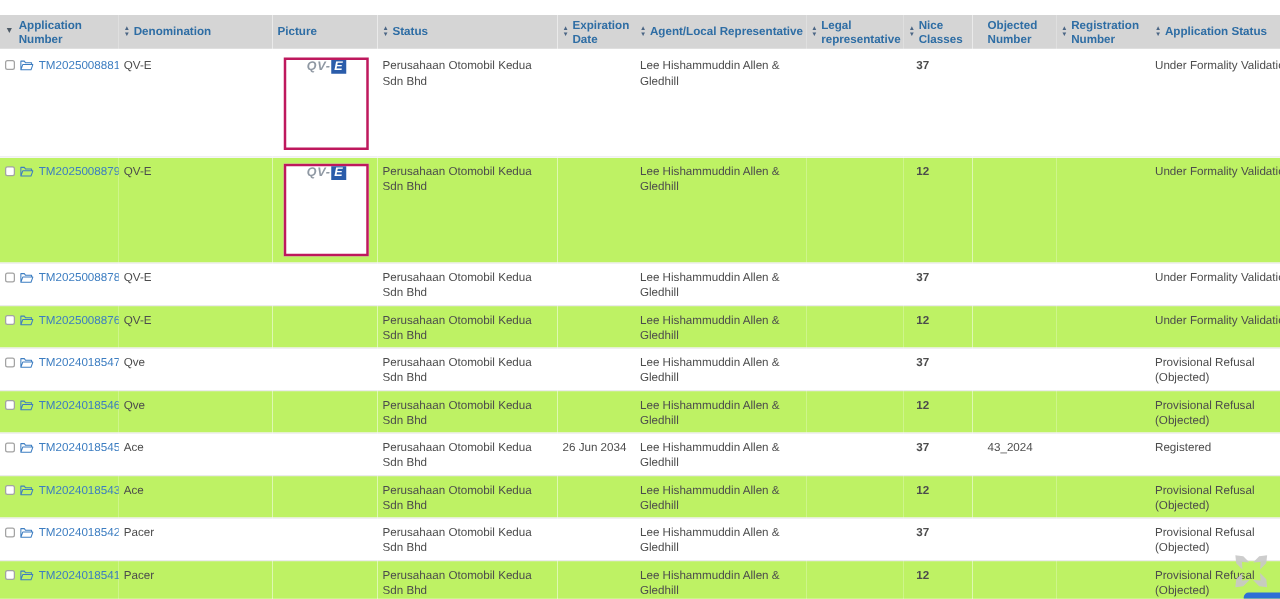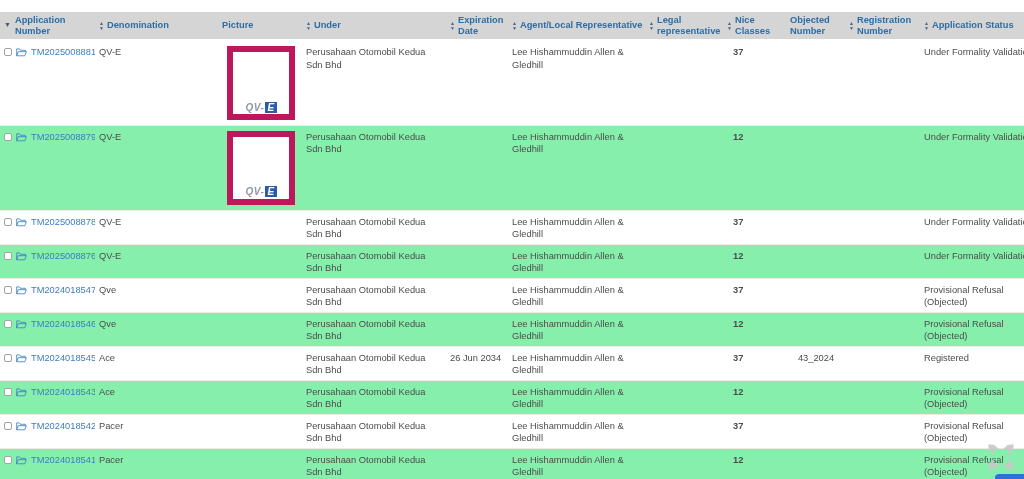--- a/index.html
+++ b/index.html
@@ -45,37 +45,37 @@
   .sort-icon.desc .s-dn::before { font-size: 7px; }
   .sort-icon.desc { color: #4d5a66; margin-right: 4px; }
   .sort-icon.spacer { visibility: hidden; width: 5px; }
 
   tbody td {
     vertical-align: top; padding: 5px 3px 2px 4px; overflow: hidden;
     border-bottom: 1px solid #ebebeb; line-height: 12.5px;
   }
   tr.short { height: 34px; }
   tr.tall  { height: 85px; }
-  tr.alt   { background: #86efac; }
+  tr.alt   { background: #bef264; }
 
   .app-cell { display: flex; align-items: center; gap: 4px; }
   .cb {
     width: 8px; height: 8px; border: 1px solid #a3a3a3; border-radius: 2px;
     background: #ffffff; display: inline-block; flex: 0 0 auto;
   }
   .folder { color: #3c7dc1; flex: 0 0 auto; display: block; }
   a.app-link { color: #3c7dc1; text-decoration: none; white-space: nowrap; }
 
   .c-nice_classes   { padding-left: 10px; font-weight: bold; }
-  .c-journal_number { padding-left: 12px; text-align: center; }
+  .c-journal_number { padding-left: 12px; }
   .c-application_status { white-space: pre; }
 
   .pic-box {
     width: 68px; height: 74px; margin-left: 5px; background: #ffffff;
-    border: 6px solid #be185d; display: flex; align-items: flex-end; justify-content: center;
+    border: 2px solid #be185d; display: flex; align-items: flex-start; justify-content: center;
   }
   .logo { font-style: italic; font-weight: bold; font-size: 10px; color: #8f98a3; letter-spacing: .5px; white-space: nowrap; }
   .lg-e { background: #2a5caa; color: #ffffff; padding: 0 2px; margin-left: 1px; font-style: italic; }
 
   .watermark { position: absolute; right: 4px; bottom: 4px; opacity: .9; }
   .corner-bar {
     position: absolute; right: 0; bottom: 0; width: 29px; height: 5px;
     background: #2f6fd6; border-top-left-radius: 4px;
   }
 </style>
@@ -125,21 +125,21 @@
       <span class="th-label">Picture</span>
     </div>
   </th>
 
   <th>
     <div class="th-inner">
       <span class="sort-icon both">
                 <i class="s-up"></i>
                 <i class="s-dn"></i>
               </span>
-      <span class="th-label">Under</span>
+      <span class="th-label">Status</span>
     </div>
   </th>
 
   <th>
     <div class="th-inner">
       <span class="sort-icon both">
                 <i class="s-up"></i>
                 <i class="s-dn"></i>
               </span>
       <span class="th-label">Expiration

